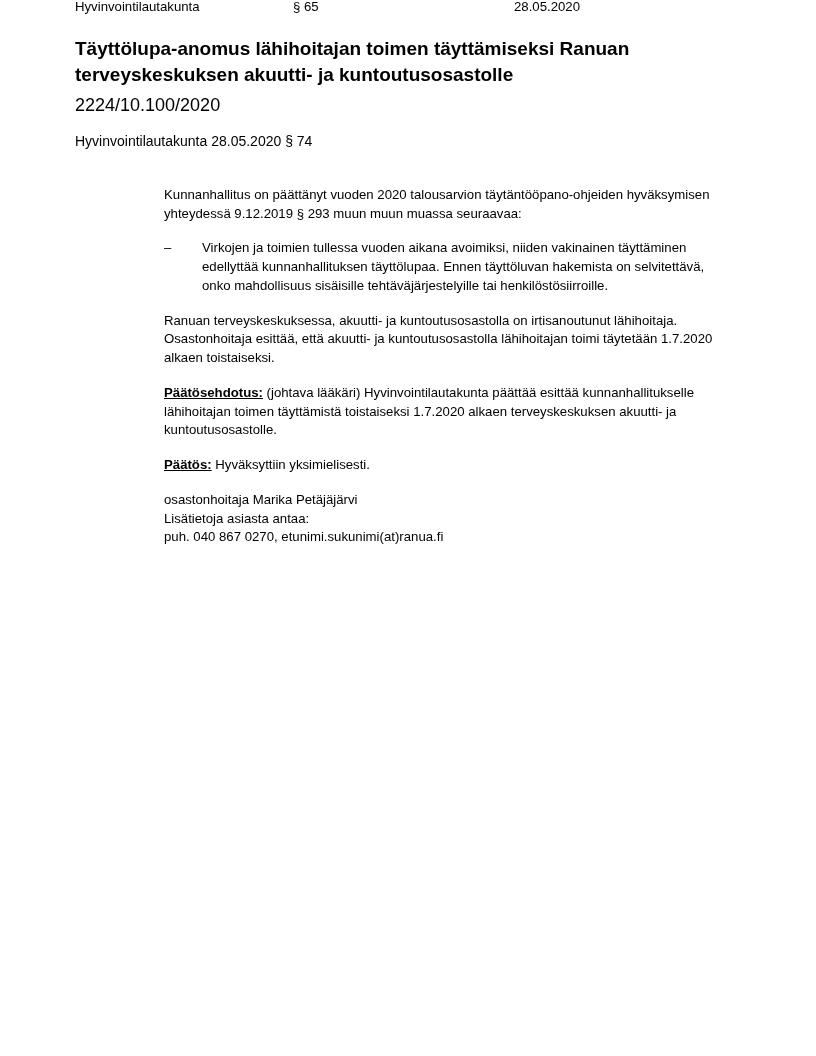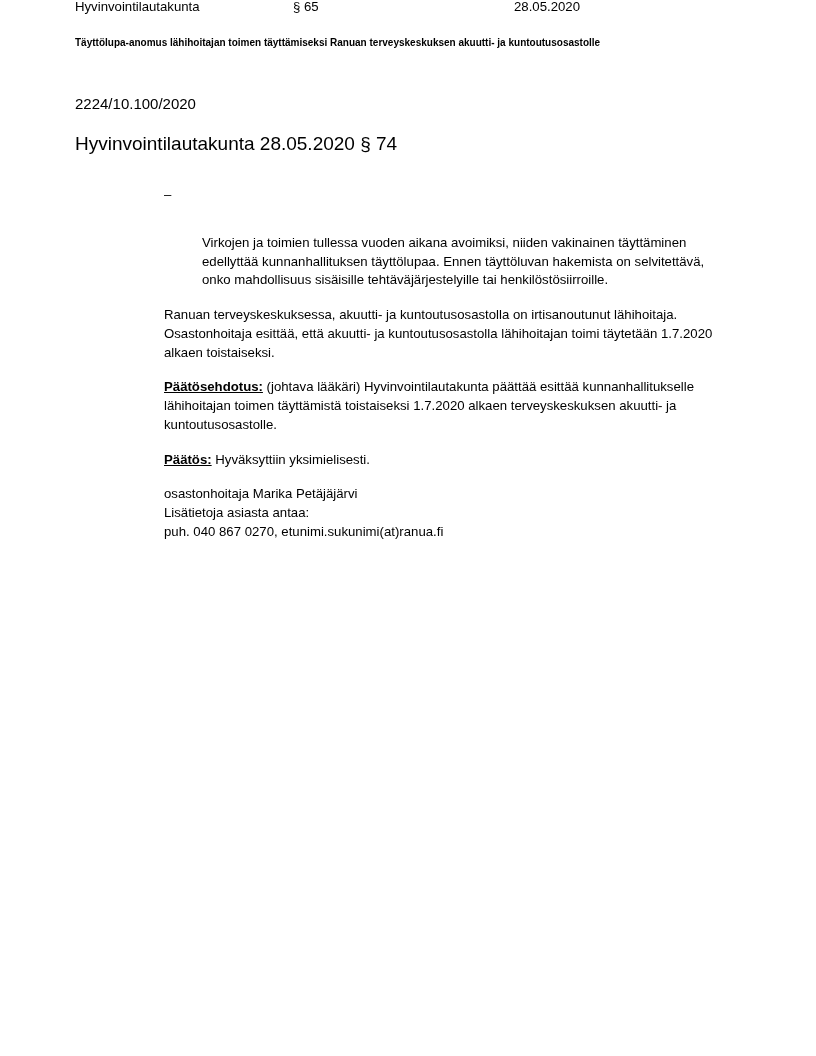--- a/index.html
+++ b/index.html
@@ -43,34 +43,34 @@
   }
   .header-date {
     white-space: nowrap;
   }
   .doc-title {
     position: absolute;
     top: 36px;
     left: 75px;
     width: 570px;
     font-weight: bold;
-    font-size: 10px;
+    font-size: 19px;
     line-height: 1.38;
   }
   .doc-id {
     position: absolute;
     top: 96px;
     left: 75px;
-    font-size: 15px;
+    font-size: 18px;
   }
   .doc-meta {
     position: absolute;
     top: 134px;
     left: 75px;
-    font-size: 19px;
+    font-size: 14px;
   }
   .body-block {
     position: absolute;
     top: 186px;
     left: 164px;
     width: 570px;
     font-size: 13.2px;
     line-height: 1.42;
   }
   .para {
@@ -82,21 +82,20 @@
   .bullet-row {
     display: flex;
     margin: 0 0 16px 0;
   }
   .bullet-dash {
     width: 38px;
     flex: 0 0 38px;
   }
   .bullet-text {
     flex: 1 1 auto;
-    margin-top: 48px;
   }
   .u-underline {
     text-decoration: underline;
     text-align: center;
   }
   .bold {
     font-weight: bold;
   }
   .contact-line {
     margin: 0;
@@ -117,20 +116,21 @@
   </div>
 
   <div class="doc-title">Täyttölupa-anomus lähihoitajan toimen täyttämiseksi Ranuan terveyskeskuksen akuutti- ja kuntoutusosastolle</div>
 
   <div class="doc-id">2224/10.100/2020</div>
 
   <div class="doc-meta">Hyvinvointilautakunta 28.05.2020 § 74</div>
 
   <div class="body-block">
 
+    <p class="para">Kunnanhallitus on päättänyt vuoden 2020 talousarvion täytäntööpano-ohjeiden hyväksymisen yhteydessä 9.12.2019 § 293 muun muun muassa seuraavaa:</p>
 
     <div class="bullet-row">
       <span class="bullet-dash">–</span>
       <span class="bullet-text">Virkojen ja toimien tullessa vuoden aikana avoimiksi, niiden vakinainen täyttäminen edellyttää kunnanhallituksen täyttölupaa. Ennen täyttöluvan hakemista on selvitettävä, onko mahdollisuus sisäisille tehtäväjärjestelyille tai henkilöstösiirroille.</span>
     </div>
 
     <p class="para">Ranuan terveyskeskuksessa, akuutti- ja kuntoutusosastolla on irtisanoutunut lähihoitaja. Osastonhoitaja esittää, että akuutti- ja kuntoutusosastolla lähihoitajan toimi täytetään 1.7.2020 alkaen toistaiseksi.</p>
 
     <p class="para"><span class="u-underline bold">Päätösehdotus:</span><span> (johtava lääkäri) Hyvinvointilautakunta päättää esittää kunnanhallitukselle lähihoitajan toimen täyttämistä toistaiseksi 1.7.2020 alkaen terveyskeskuksen akuutti- ja kuntoutusosastolle.</span></p>
 

